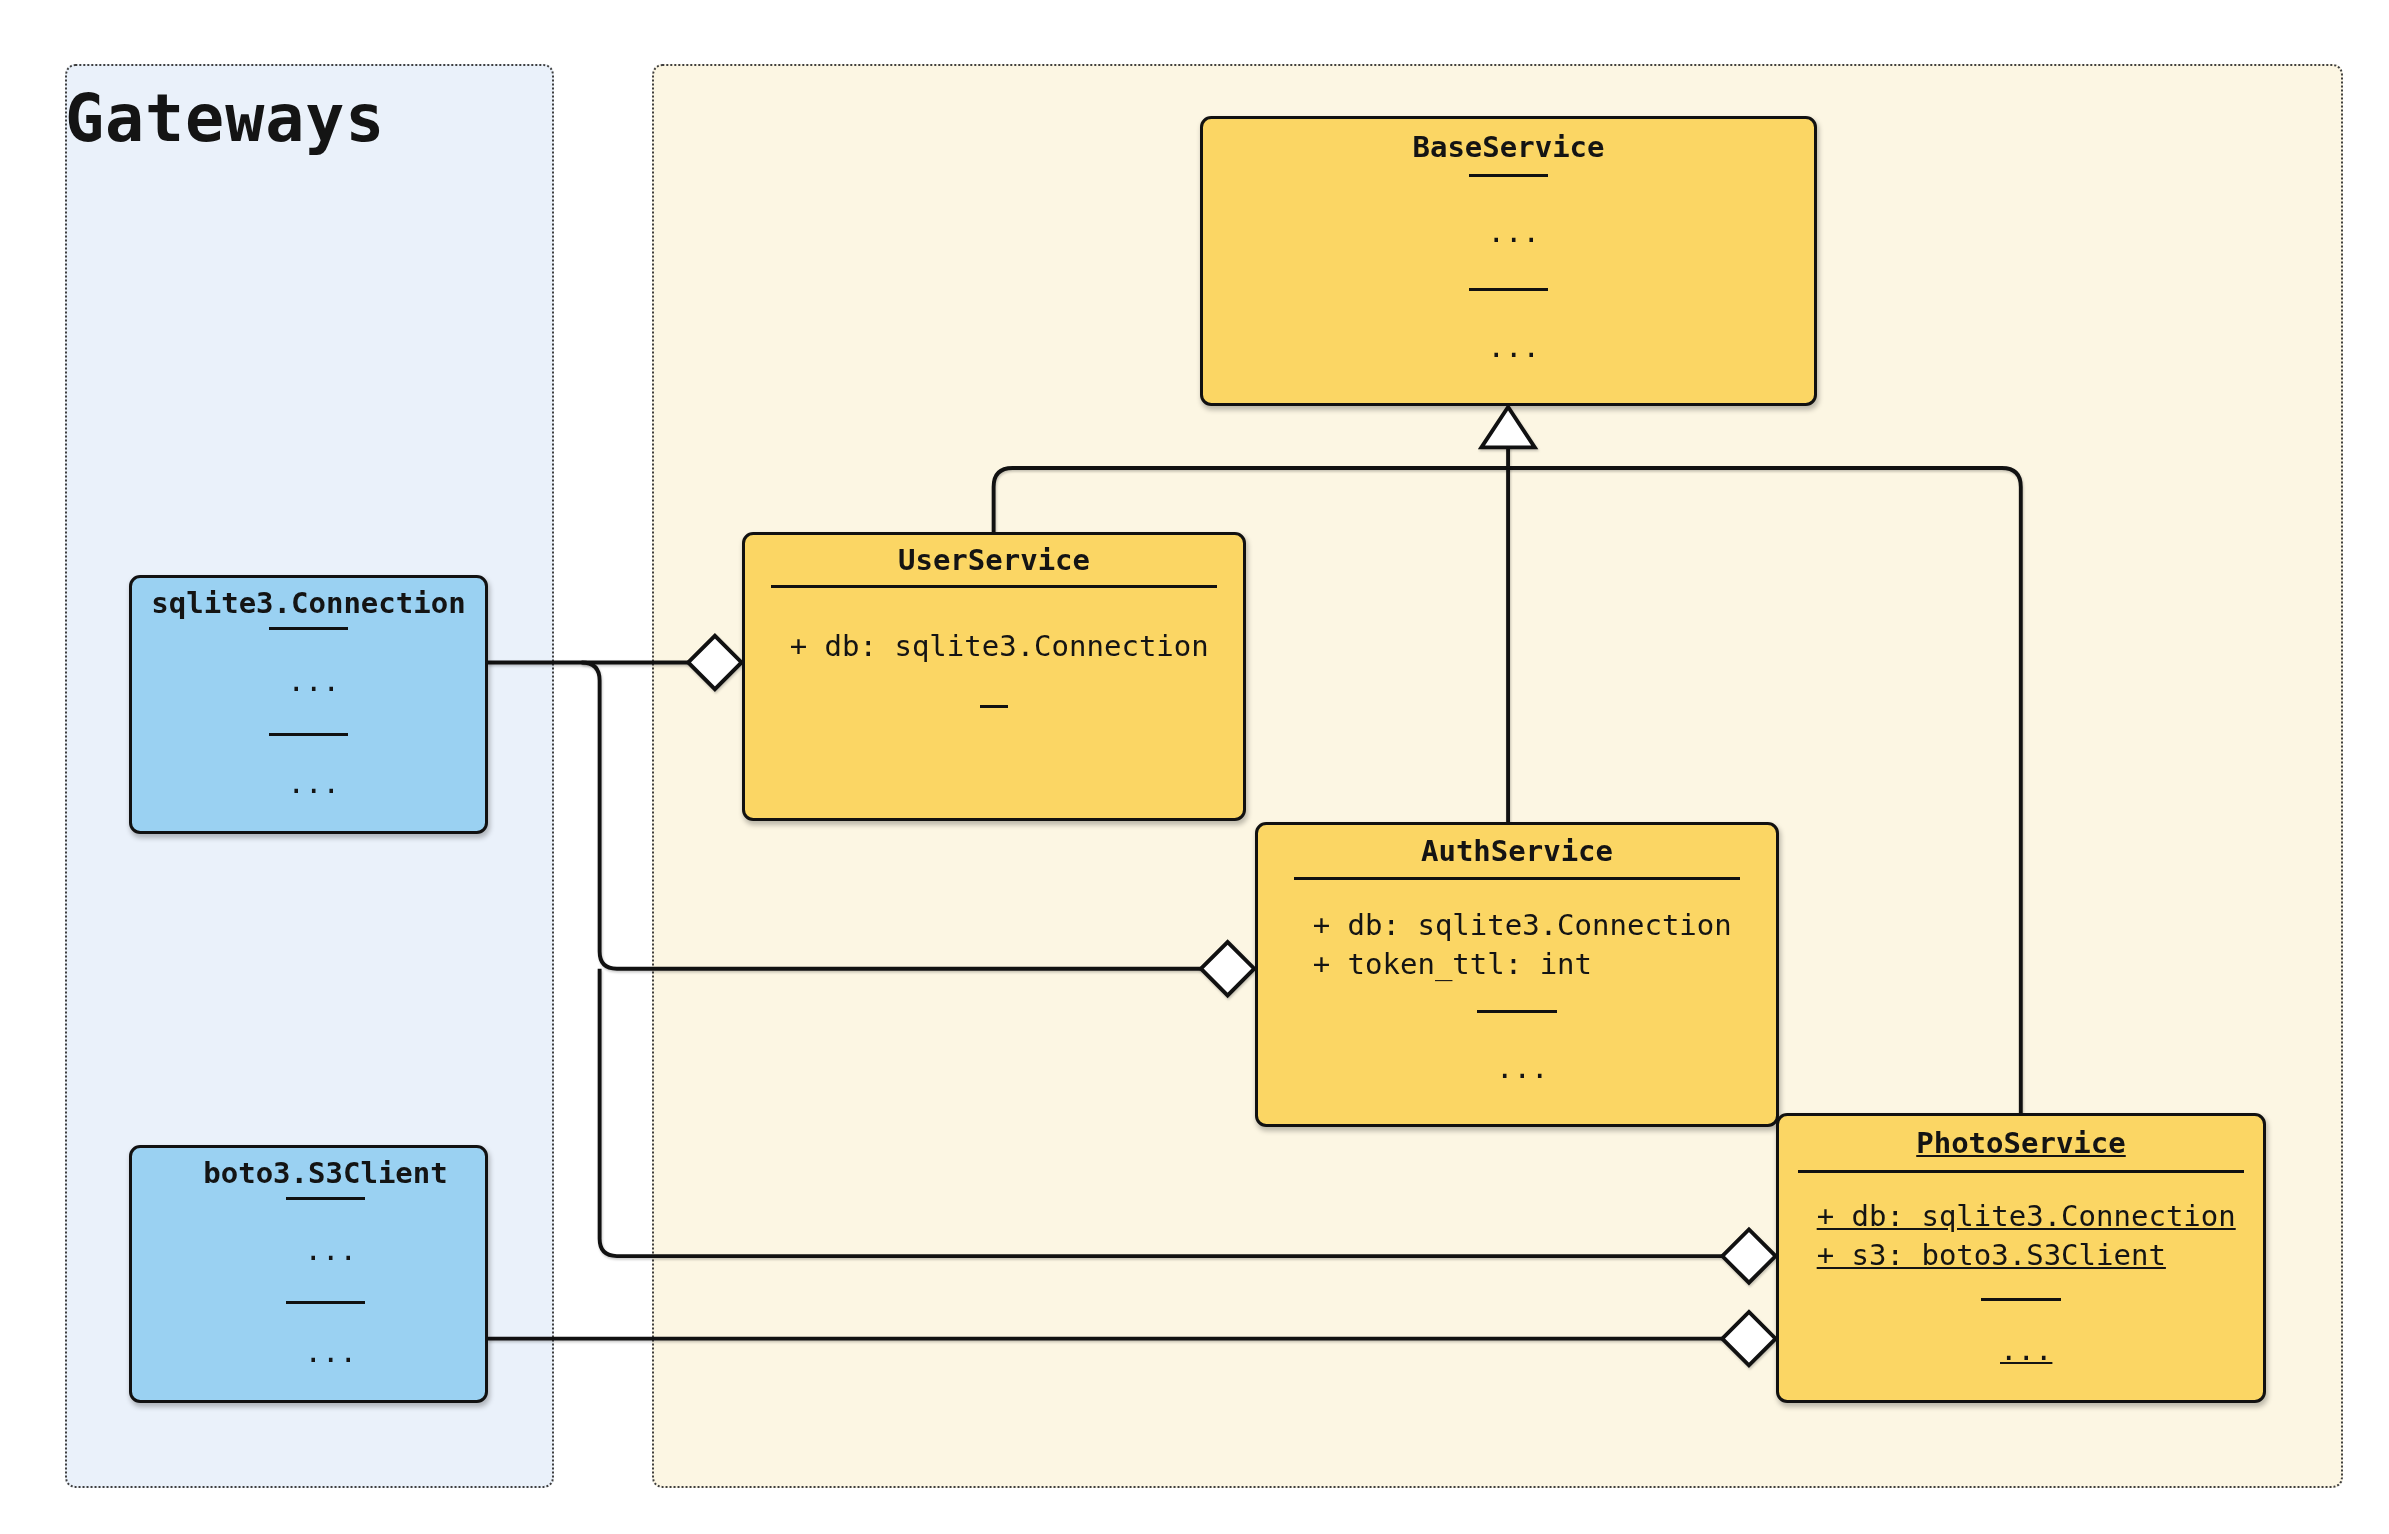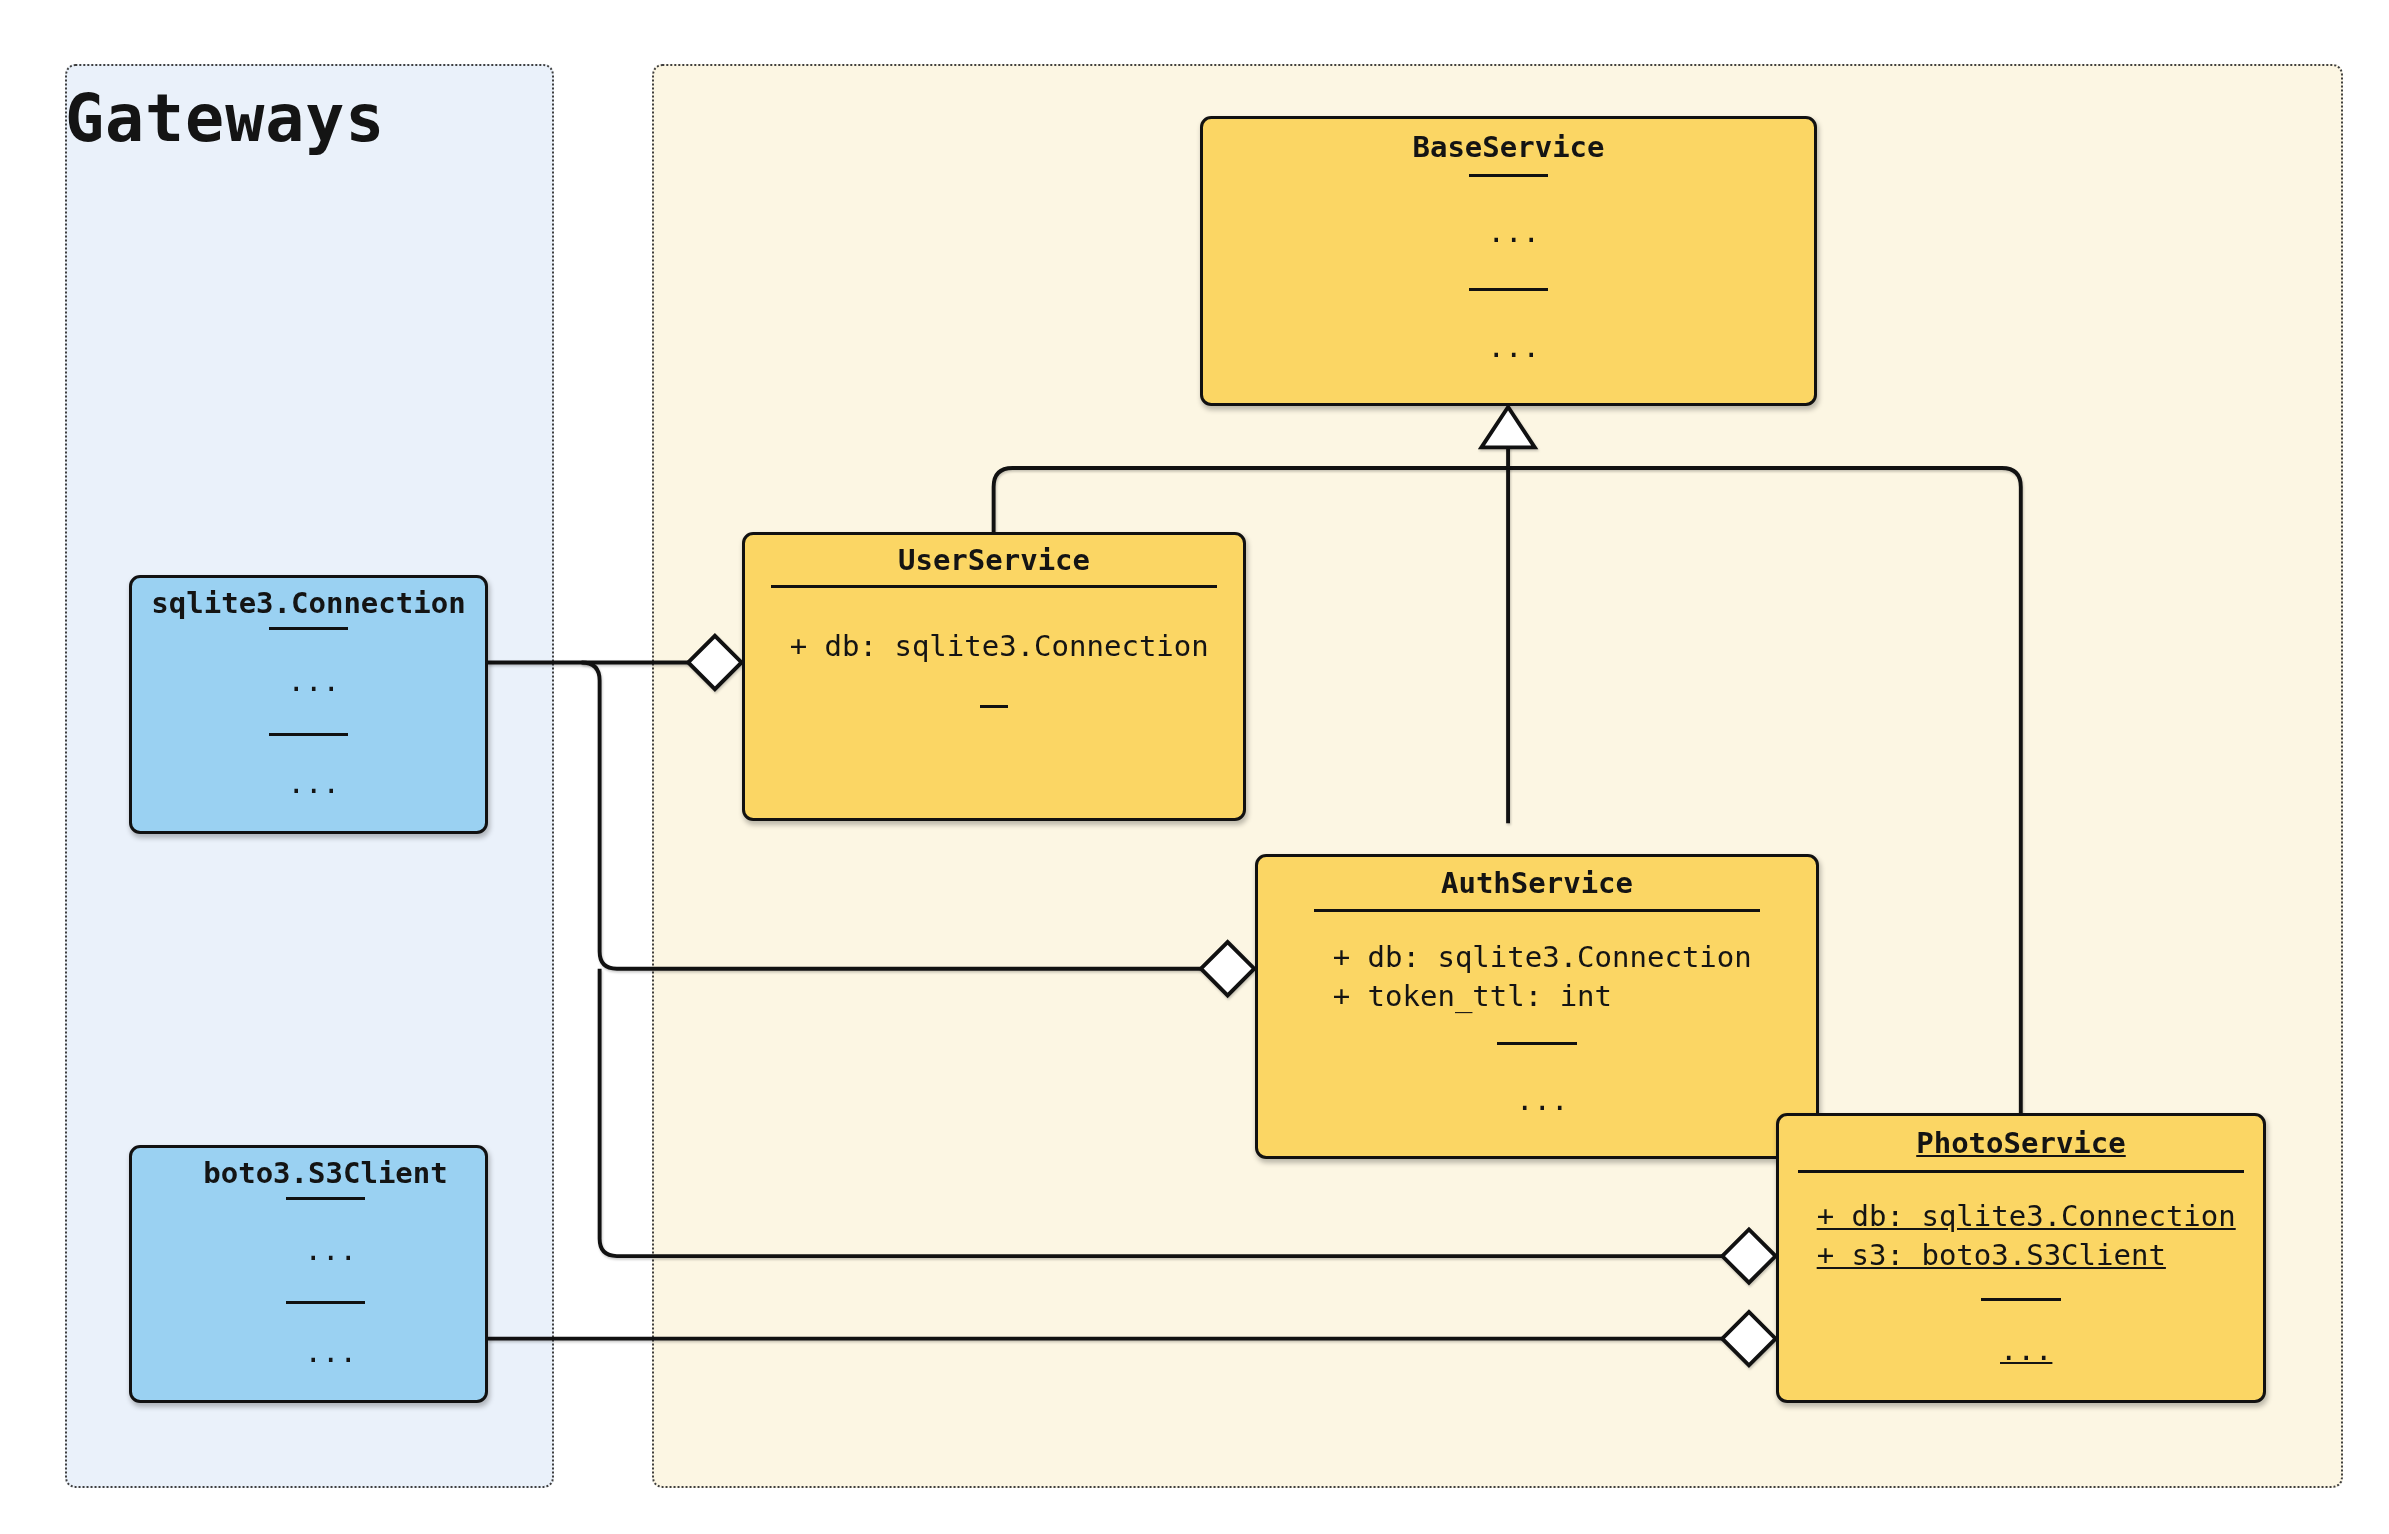--- a/index.html
+++ b/index.html
@@ -123,21 +123,21 @@
   </div>
 
   <div class="uml uml--yellow" style="left:742px; top:532px; width:504px; height:289px;">
     <div class="uml__title" style="height:50px">UserService</div>
     <div class="uml__comp" style="height:120px">
       <div class="uml__text">+ db: sqlite3.Connection</div>
     </div>
     <div class="uml__comp uml__comp--grow"></div>
   </div>
 
-  <div class="uml uml--yellow" style="left:1255px; top:822px; width:564px; height:305px;margin-top:32px;">
+  <div class="uml uml--yellow" style="left:1255px; top:822px; width:524px; height:305px;">
     <div class="uml__title" style="height:52px">AuthService</div>
     <div class="uml__comp" style="height:133px">
       <div class="uml__text">+ db: sqlite3.Connection</div>
       <div class="uml__text">+ token_ttl: int</div>
     </div>
     <div class="uml__comp uml__comp--grow">
       <div class="uml__text">...</div>
     </div>
   </div>
 

